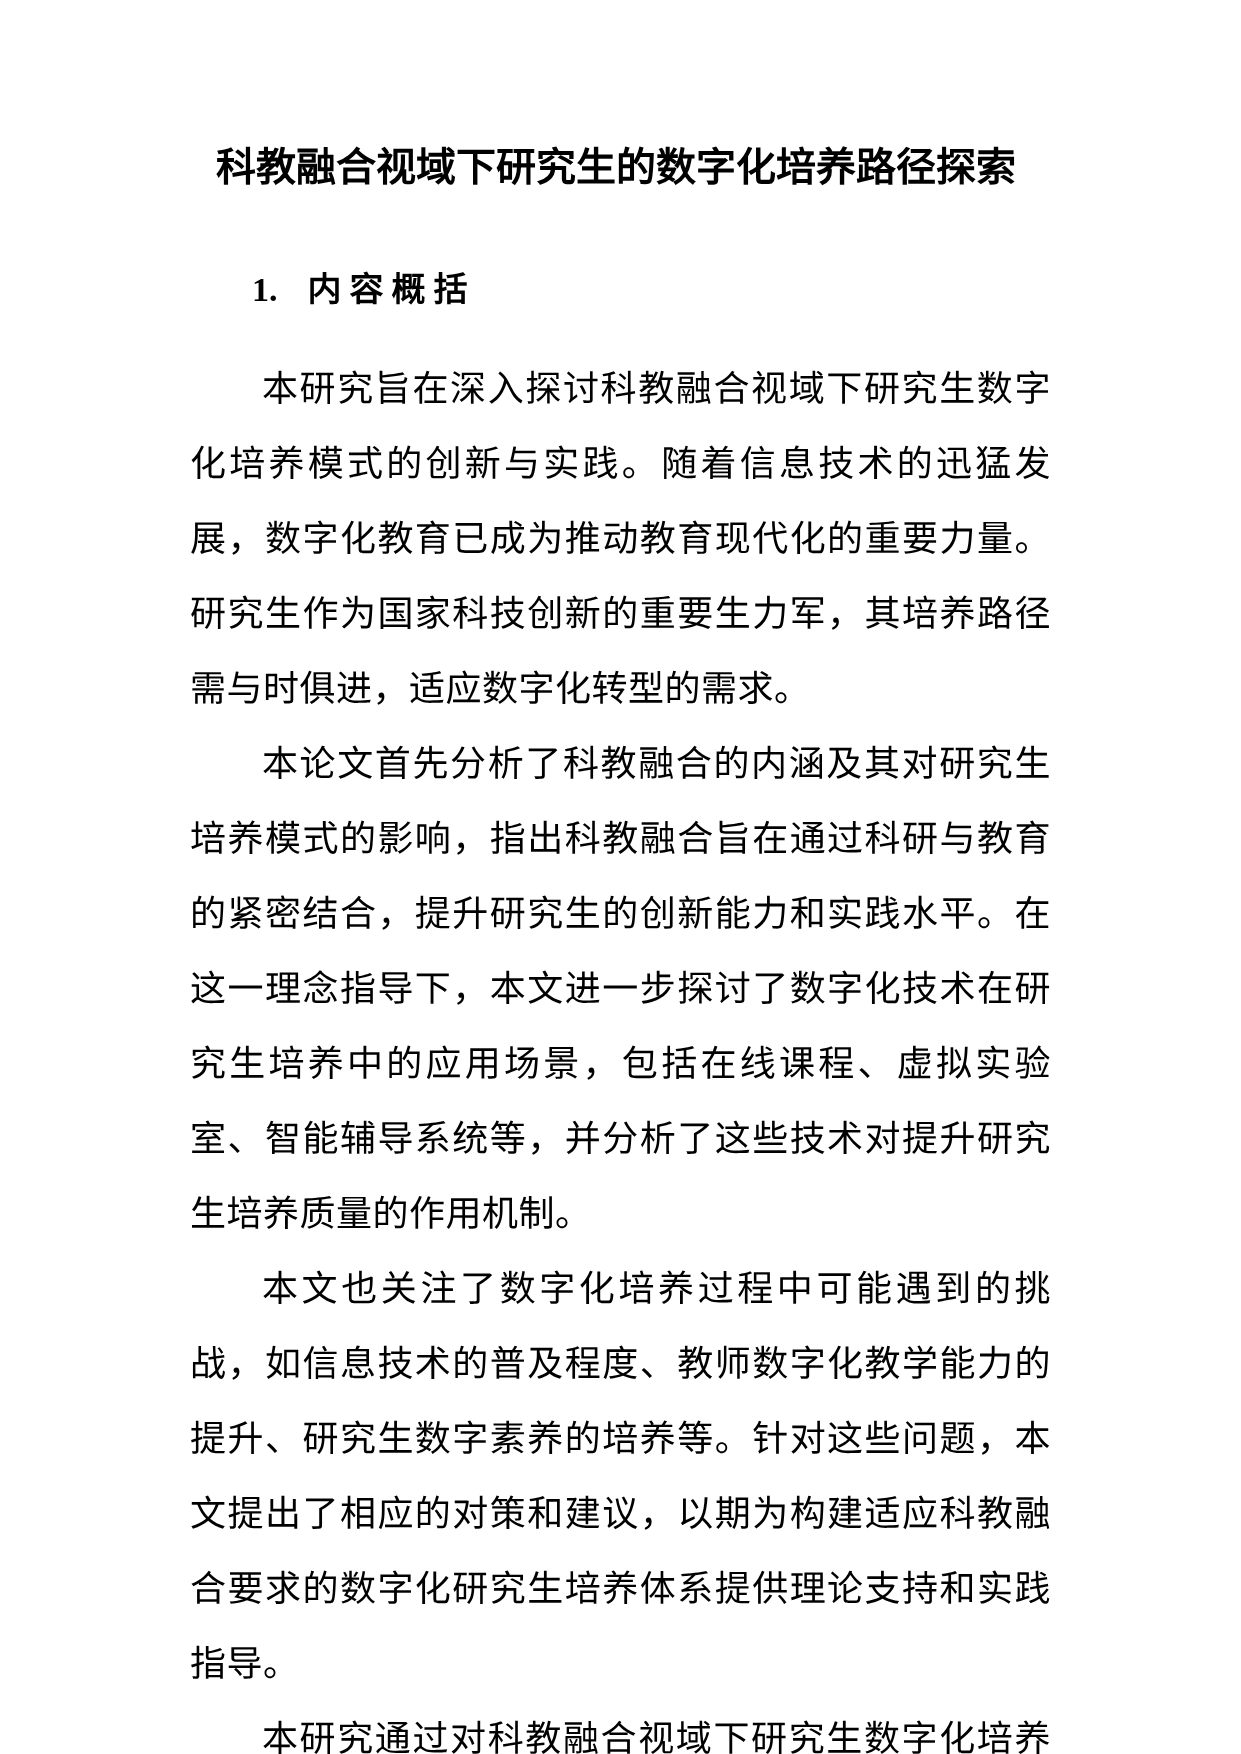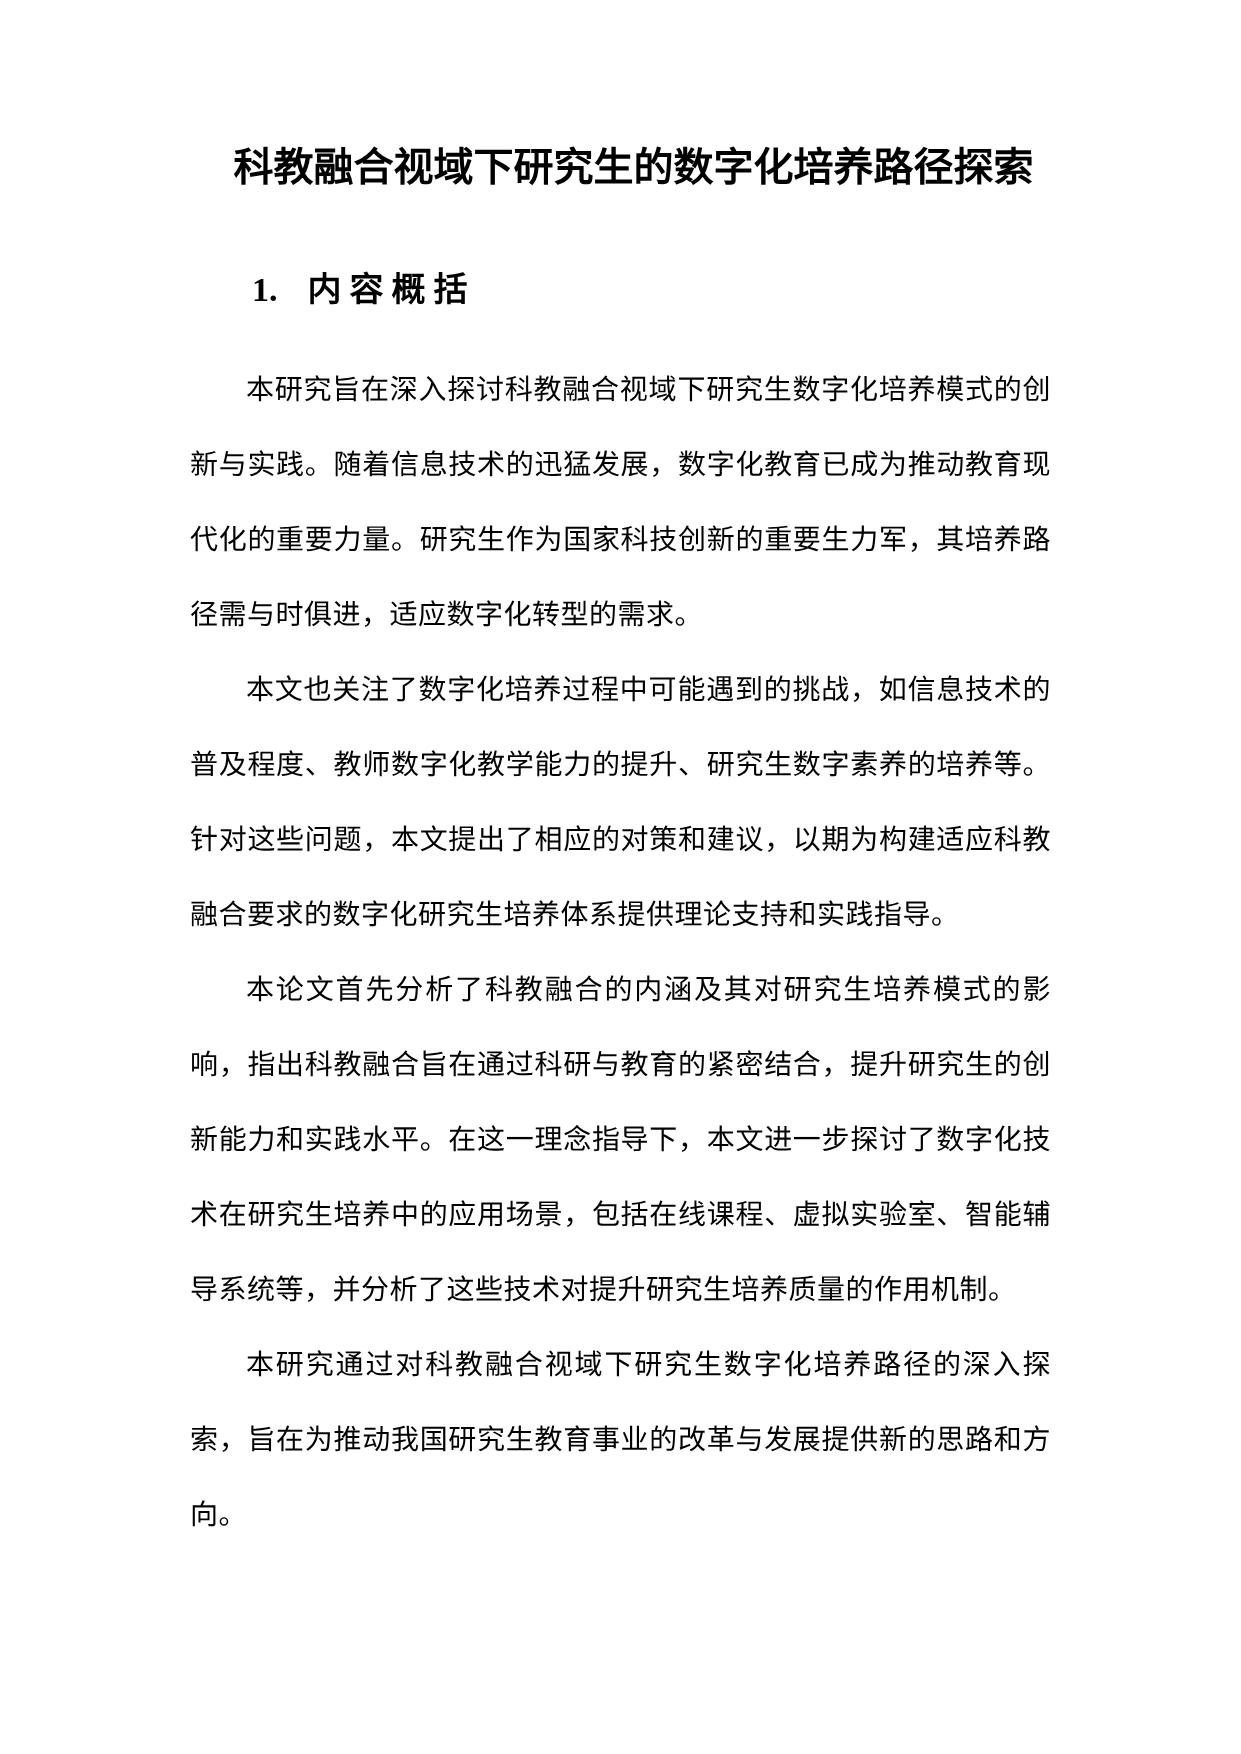--- a/index.html
+++ b/index.html
@@ -16,21 +16,20 @@
     color: #000000;
     overflow: hidden;
     box-sizing: border-box;
     padding: 0 190px;
     font-family: "Liberation Serif", "DejaVu Serif", serif;
   }
   .doc-title {
     margin: 0;
     margin-top: 140px;
     padding-left: 26px;
-    text-align: center;
     font-size: 40px;
     line-height: 56px;
     font-weight: bold;
     letter-spacing: 0px;
     font-family: "Liberation Serif", "DejaVu Serif", serif;
   }
   .section-heading {
     margin: 12px;
     margin-top: 68px;
     margin-left: 62px;
@@ -45,21 +44,21 @@
   }
   .section-heading .label {
     display: inline-block;
     letter-spacing: 8px;
   }
   .content {
     margin-top: 36px;
   }
   .content p {
     margin: 0;
-    font-size: 28px;
+    font-size: 36px;
     line-height: 75px;
     letter-spacing: 0.5px;
     text-align: justify;
     text-justify: inter-ideograph;
     text-indent: 2em;
     word-break: break-all;
   }
 </style>
 </head>
 <body>
@@ -67,18 +66,18 @@
 <div class="page">
 
   <h1 class="doc-title">科教融合视域下研究生的数字化培养路径探索</h1>
 
   <h2 class="section-heading">
     <span class="num">1.</span><span class="label">内容概括</span>
   </h2>
 
   <div class="content">
     <p>本研究旨在深入探讨科教融合视域下研究生数字化培养模式的创新与实践。随着信息技术的迅猛发展，数字化教育已成为推动教育现代化的重要力量。研究生作为国家科技创新的重要生力军，其培养路径需与时俱进，适应数字化转型的需求。</p>
+    <p>本论文首先分析了科教融合的内涵及其对研究生培养模式的影响，指出科教融合旨在通过科研与教育的紧密结合，提升研究生的创新能力和实践水平。在这一理念指导下，本文进一步探讨了数字化技术在研究生培养中的应用场景，包括在线课程、虚拟实验室、智能辅导系统等，并分析了这些技术对提升研究生培养质量的作用机制。</p>
     <p>本文也关注了数字化培养过程中可能遇到的挑战，如信息技术的普及程度、教师数字化教学能力的提升、研究生数字素养的培养等。针对这些问题，本文提出了相应的对策和建议，以期为构建适应科教融合要求的数字化研究生培养体系提供理论支持和实践指导。</p>
-    <p>本论文首先分析了科教融合的内涵及其对研究生培养模式的影响，指出科教融合旨在通过科研与教育的紧密结合，提升研究生的创新能力和实践水平。在这一理念指导下，本文进一步探讨了数字化技术在研究生培养中的应用场景，包括在线课程、虚拟实验室、智能辅导系统等，并分析了这些技术对提升研究生培养质量的作用机制。</p>
     <p>本研究通过对科教融合视域下研究生数字化培养路径的深入探索，旨在为推动我国研究生教育事业的改革与发展提供新的思路和方向。</p>
   </div>
 
 </div>
 
 </body></html>

